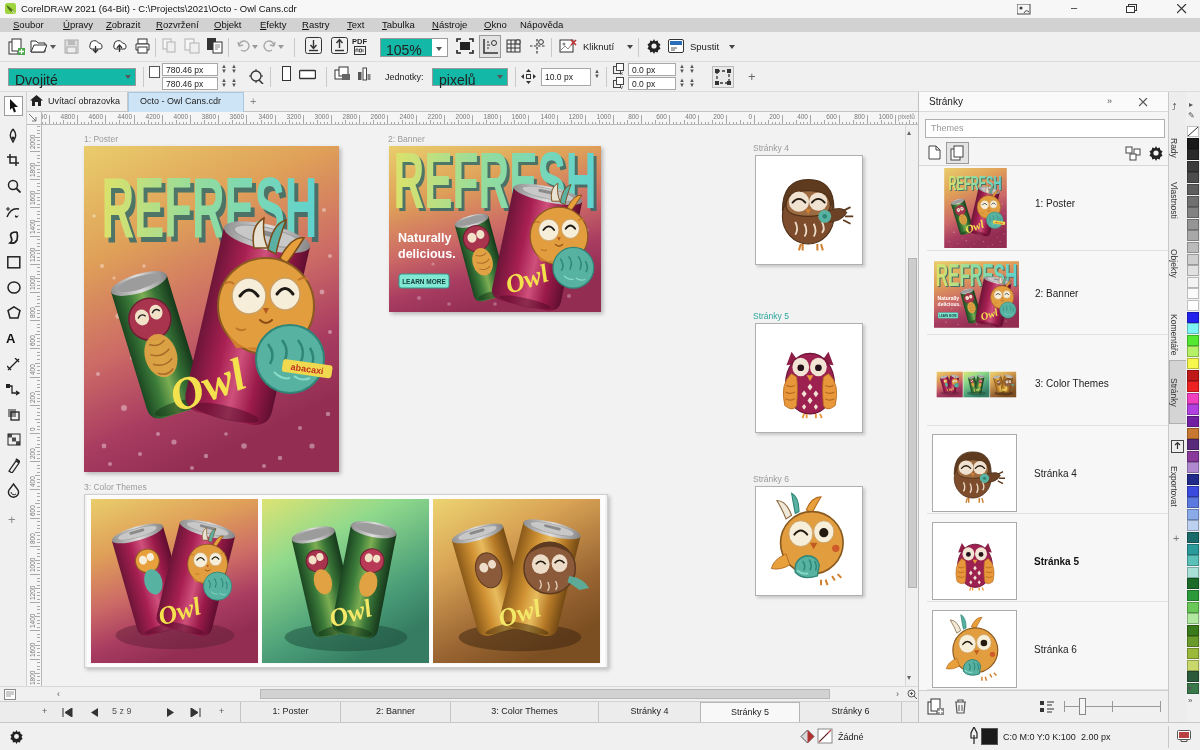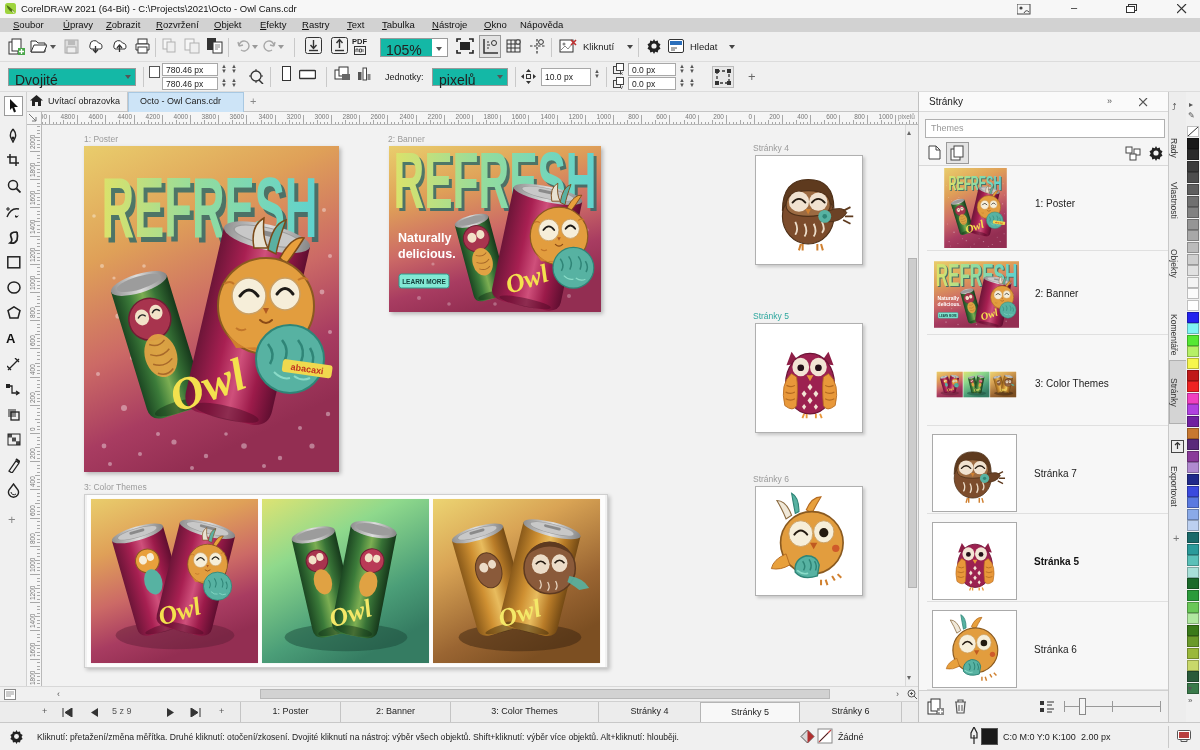--- a/index.html
+++ b/index.html
@@ -557,21 +557,21 @@
 <div class="sep" style="left:638px;top:6px;height:19px"></div>
 <svg class="abs" style="left:645px;top:5px" width="18" height="18" viewBox="0 0 18 18">
         <path d="M9,2 l1.2,2.2 2.5,-0.6 0.6,2.5 2.2,1.2 -1.2,2.2 1.2,2.2 -2.2,1.2 -0.6,2.5 -2.5,-0.6 -1.2,2.2 -1.2,-2.2 -2.5,0.6 -0.6,-2.5 -2.2,-1.2 1.2,-2.2 -1.2,-2.2 2.2,-1.2 0.6,-2.5 2.5,0.6 Z" fill="#222"></path>
         <circle cx="9" cy="9" r="2.6" fill="#f0f0f0"></circle>
       </svg>
 <svg class="abs" style="left:668px;top:7px" width="16" height="14">
         <rect x="0.5" y="0.5" width="15" height="13" rx="1.5" fill="#fff" stroke="#333"></rect>
         <rect x="2" y="2" width="12" height="4" fill="#2a6ebb"></rect>
         <path d="M3,9 h6 M3,11 h4" stroke="#555"></path>
       </svg>
-<div class="abs lbl" style="left:690px;top:9px;font-size:9.5px">Hledat</div>
+<div class="abs lbl" style="left:690px;top:9px;font-size:9.5px">Spustit</div>
 <div class="abs" style="left:729px;top:13px;width:0;height:0;border-left:3.5px solid transparent;border-right:3.5px solid transparent;border-top:4px solid #444"></div>
 </div>
 
 <div class="abs" id="propbar">
 <div class="combo" style="left:8px;top:6px;width:128px;height:18px">
         <span style="position:absolute;left:6px;top:3px">Dvojité</span>
         <div class="arr"></div>
       </div>
 <div class="sep" style="left:143px;top:5px;height:20px"></div>
 <svg class="abs" style="left:149px;top:4px" width="11" height="12">
@@ -1259,21 +1259,20 @@
 <div class="abs" style="left:598px;top:0;width:102px;height:21px;border-left:1px solid #c4c4c4;text-align:center;padding-top:4px">Stránky 4</div>
 <div class="abs" style="left:700px;top:0;width:100px;height:21px;background:#f8f8f8;border:1px solid #b5b5b5;border-bottom:none;text-align:center;padding-top:4px">Stránky 5</div>
 <div class="abs" style="left:800px;top:0;width:102px;height:21px;border-right:1px solid #c4c4c4;text-align:center;padding-top:4px">Stránky 6</div>
 </div>
 
 <div class="abs" id="statusbar">
 <svg class="abs" style="left:8px;top:5px" width="17" height="17" viewBox="0 0 18 18">
         <path d="M9,2 l1.2,2.2 2.5,-0.6 0.6,2.5 2.2,1.2 -1.2,2.2 1.2,2.2 -2.2,1.2 -0.6,2.5 -2.5,-0.6 -1.2,2.2 -1.2,-2.2 -2.5,0.6 -0.6,-2.5 -2.2,-1.2 1.2,-2.2 -1.2,-2.2 2.2,-1.2 0.6,-2.5 2.5,0.6 Z" fill="#222"></path>
         <circle cx="9" cy="9" r="2.6" fill="#f0f0f0"></circle>
       </svg>
-<div class="abs" style="left:37px;top:9px;font-size:8.6px;color:#222">Kliknutí: přetažení/změna měřítka. Druhé kliknutí: otočení/zkosení. Dvojité kliknutí na nástroj: výběr všech objektů. Shift+kliknutí: výběr více objektů. Alt+kliknutí: hlouběji.</div>
 <svg class="abs" style="left:800px;top:6px" width="15" height="15">
         <path d="M7.5,1 L14,7.5 L7.5,14 L1,7.5 Z" fill="#d8d8d8" stroke="#555"></path>
         <path d="M7.5,1 L14,7.5 L7.5,14 Z" fill="#b03030"></path>
       </svg>
 <svg class="abs" style="left:817px;top:5px" width="16" height="16">
         <rect x="1" y="1" width="14" height="14" fill="#fff" stroke="#888"></rect>
         <path d="M2,14 L14,2" stroke="#c04040" stroke-width="1.2"></path>
         <path d="M3,13 l8,-8" stroke="#333" stroke-width="1"></path>
       </svg>
 <div class="abs" style="left:838px;top:9px;font-size:9px;color:#222">Žádné</div>
@@ -1333,21 +1332,21 @@
       </svg>
 <div class="abs" style="left:116px;top:196px;font-size:10px;color:#222">2: Banner</div>
 <svg class="abs" style="left:17px;top:279px" width="81" height="27">
         <use href="#themes"></use>
       </svg>
 <div class="abs" style="left:116px;top:286px;font-size:10px;color:#222">3: Color Themes</div>
 <div class="abs" style="left:13px;top:342px;width:85px;height:78px;background:#fff;border:1px solid #aaa"></div>
 <svg class="abs" style="left:22px;top:347px" width="66" height="68">
         <use href="#owl4"></use>
       </svg>
-<div class="abs" style="left:115px;top:376px;font-size:10px;color:#222">Stránka 7</div>
+<div class="abs" style="left:115px;top:376px;font-size:10px;color:#222">Stránka 4</div>
 <div class="abs" style="left:13px;top:430px;width:85px;height:78px;background:#fff;border:1px solid #aaa"></div>
 <svg class="abs" style="left:26px;top:433px" width="60" height="72">
         <use href="#owl5"></use>
       </svg>
 <div class="abs" style="left:115px;top:464px;font-size:10px;color:#111;font-weight:bold">Stránka 5</div>
 <div class="abs" style="left:13px;top:518px;width:85px;height:78px;background:#fff;border:1px solid #aaa"></div>
 <svg class="abs" style="left:22px;top:521px" width="66" height="72">
         <use href="#owl6"></use>
       </svg>
 <div class="abs" style="left:115px;top:552px;font-size:10px;color:#222">Stránka 6</div>

